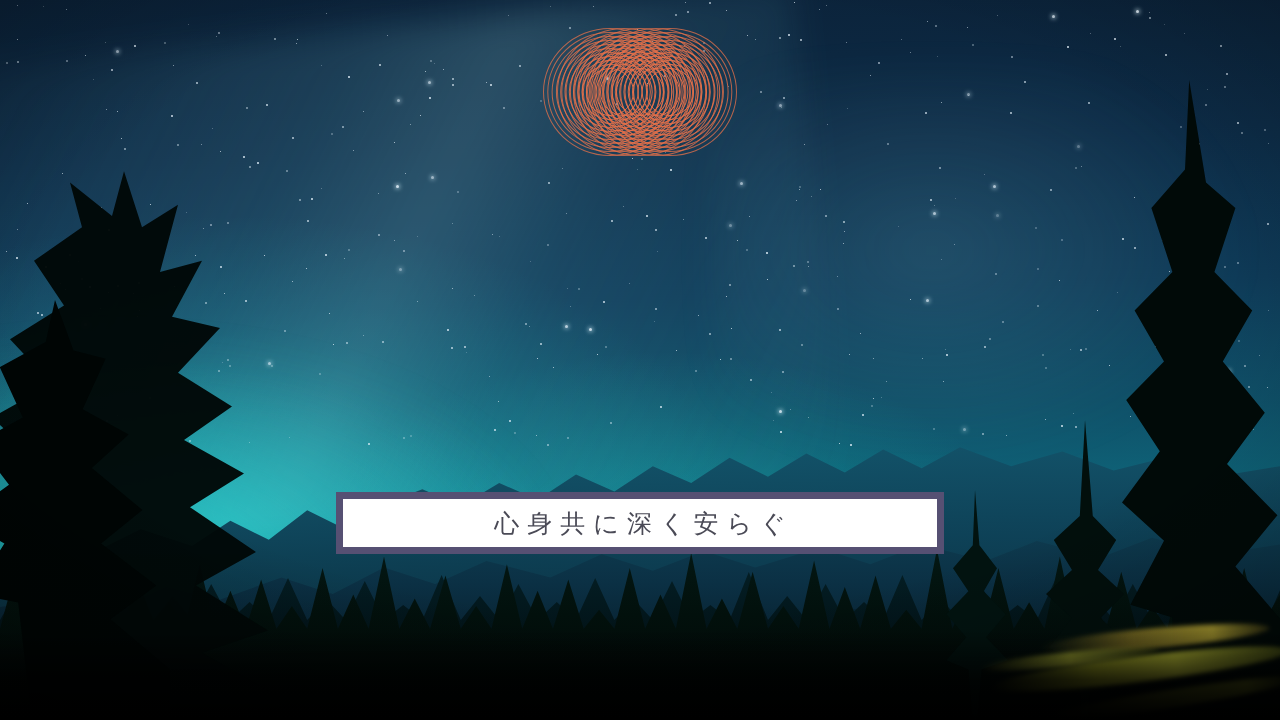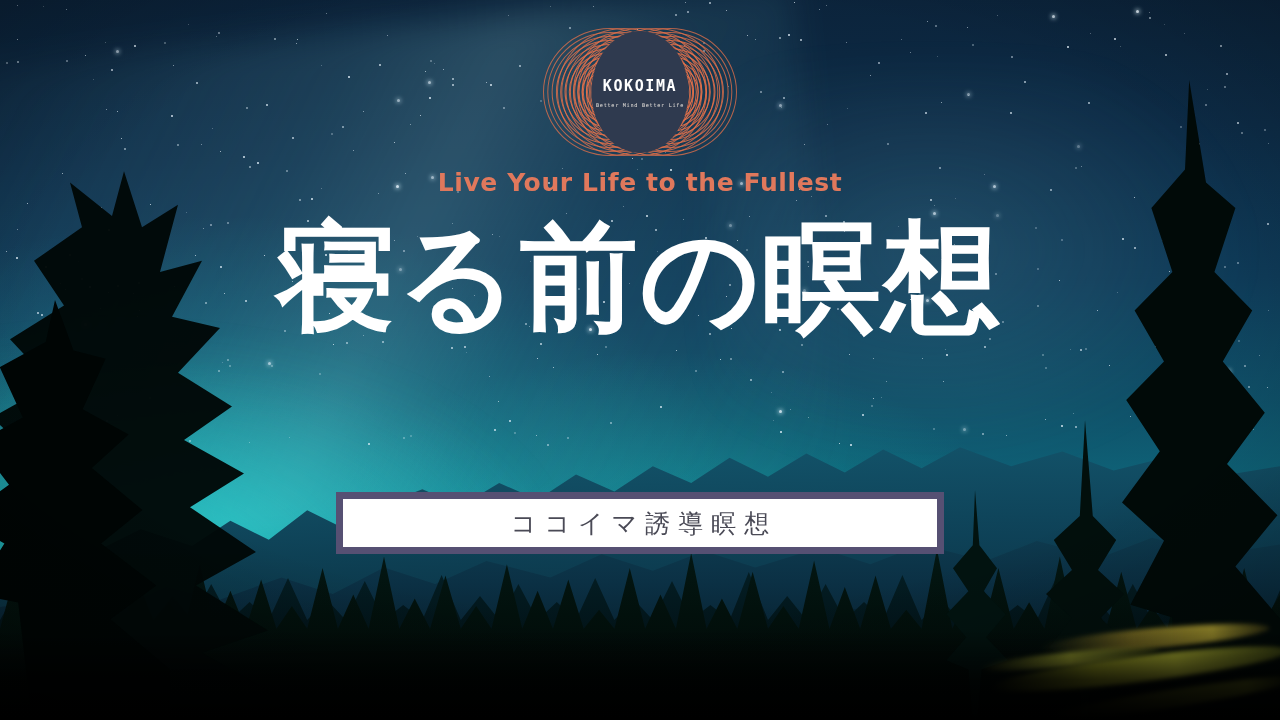--- a/index.html
+++ b/index.html
@@ -638,29 +638,23 @@
         <div class="petal" style="width:63.2px;height:62px;margin-left:0px;border-color:#e8714a;opacity:0.91"></div>
         <div class="petal" style="width:71.8px;height:70px;margin-left:0px;border-color:#e8714a;opacity:0.89"></div>
         <div class="petal" style="width:80.4px;height:78px;margin-left:0px;border-color:#e8714a;opacity:0.87"></div>
         <div class="petal" style="width:89px;height:86px;margin-left:0px;border-color:#e8714a;opacity:0.85"></div>
         <div class="petal" style="width:97.6px;height:94px;margin-left:0px;border-color:#e8714a;opacity:0.83"></div>
         <div class="petal" style="width:106.19999999999999px;height:102px;margin-left:0px;border-color:#e8714a;opacity:0.81"></div>
         <div class="petal" style="width:114.8px;height:110px;margin-left:0px;border-color:#e8714a;opacity:0.79"></div>
         <div class="petal" style="width:123.39999999999999px;height:118px;margin-left:0px;border-color:#e8714a;opacity:0.77"></div>
         <div class="petal" style="width:132px;height:126px;margin-left:0px;border-color:#e8714a;opacity:0.75"></div>
       </div>
-    <div class="logo-core">
-      <div class="logo-name">KOKOIMA</div>
-      <div class="logo-tag">Better Mind Better Life</div>
-    </div>
   </div>
 
-  <div class="tagline">Live Your Life to the Fullest</div>
 
   <div class="headline">
-    <span class="hl2">寝る前の瞑想</span>
   </div>
 
   <div class="brandbox">
-    <span>ココイマ誘導瞑想</span>
+    <span>心身共に深く安らぐ</span>
   </div>
 
 </div>
 
 </body></html>

